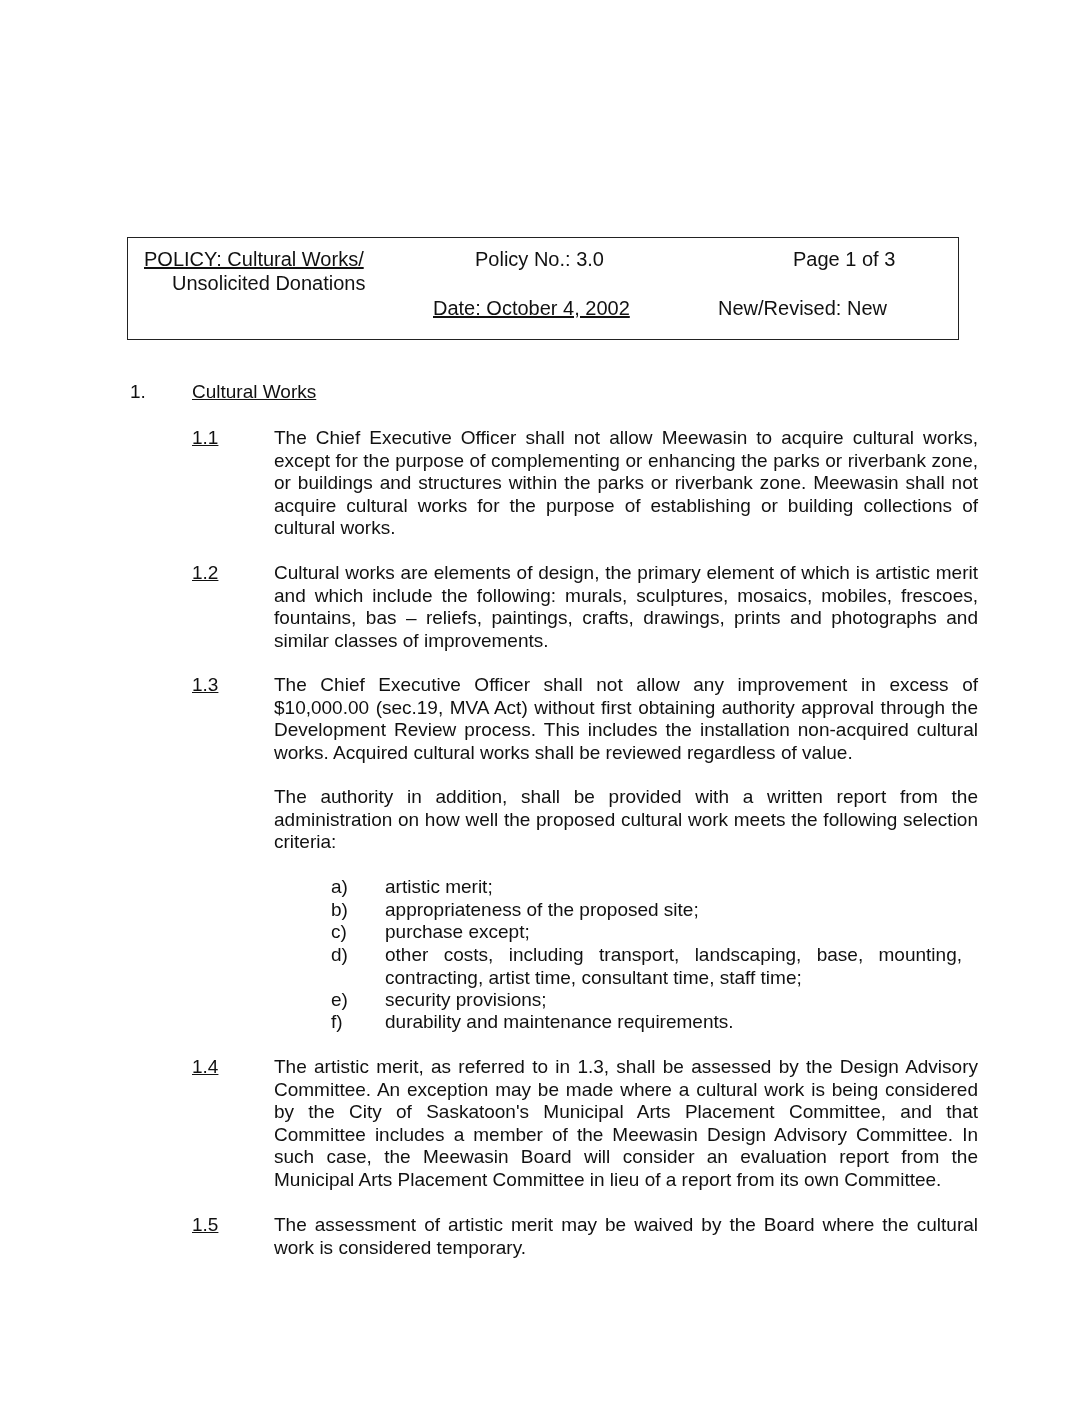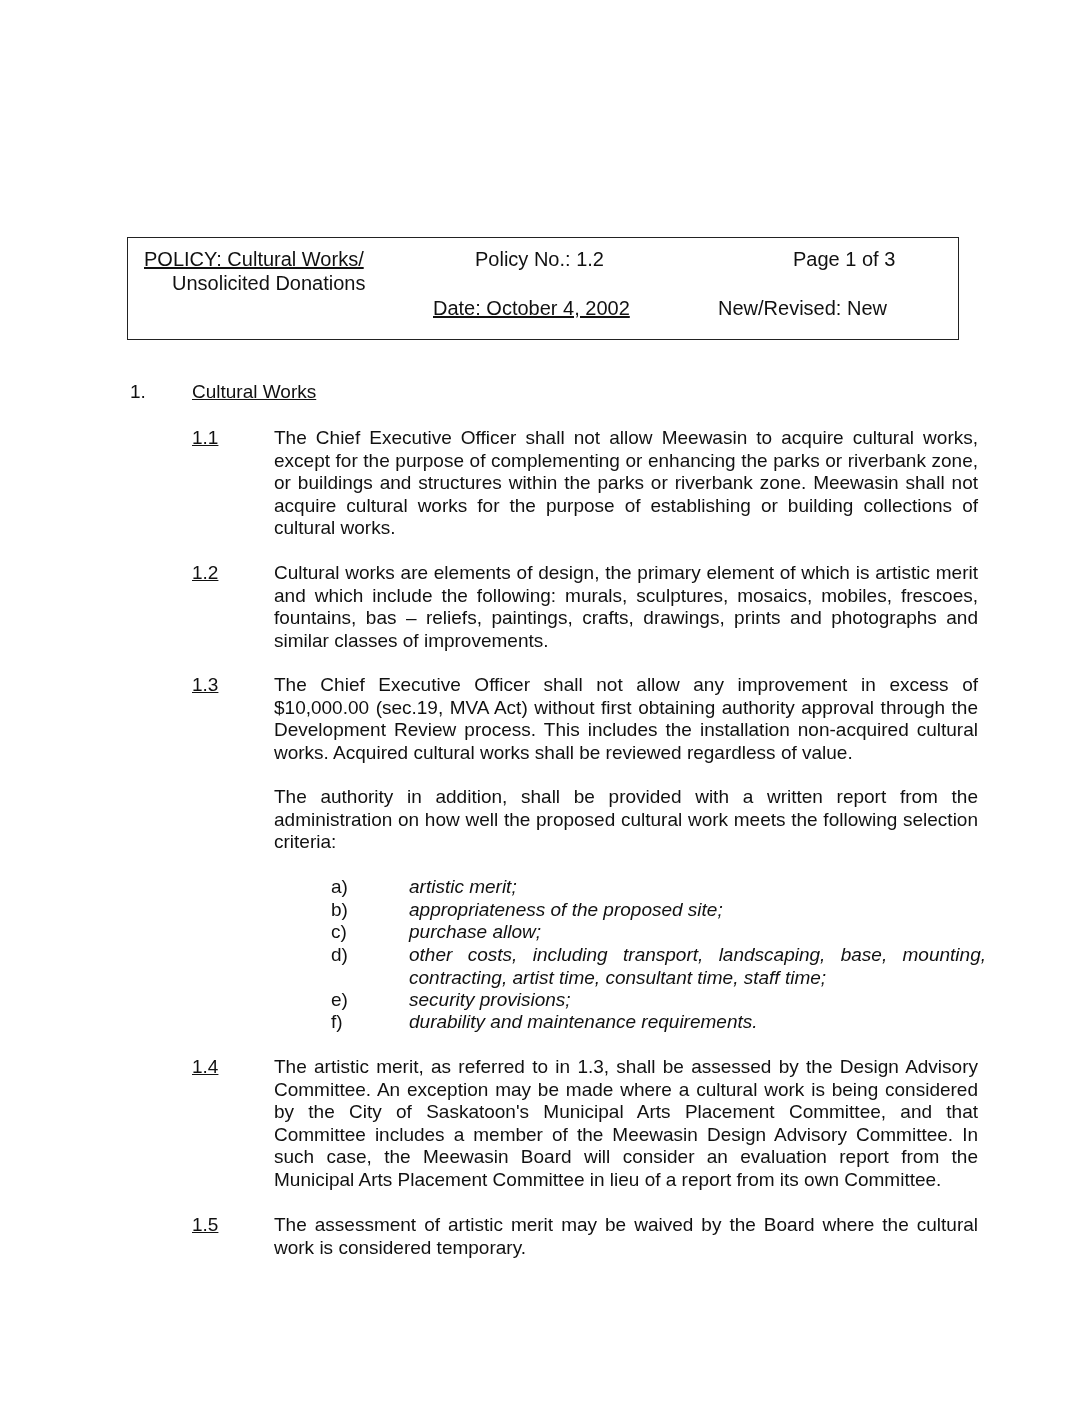--- a/index.html
+++ b/index.html
@@ -26,31 +26,31 @@
     .sec-num { position: absolute; left: 130px; top: 381px; }
     .sec-title { position: absolute; left: 192px; top: 381px; text-decoration: underline; }
 
     .item { position: absolute; left: 192px; width: 768px; }
     .item .num { position: absolute; left: 0; top: 0; text-decoration: underline; }
     .item .txt { position: absolute; left: 64px; width: 704px; text-align: justify; line-height: 22.5px; }
     .para { position: absolute; left: 256px; width: 704px; text-align: justify; line-height: 22.5px; }
 
     .crit { position: absolute; left: 331px; width: 629px; }
     .crit .lbl { position: absolute; left: 0; top: 0; }
-    .crit .ctxt { position: absolute; left: 60px; width: 577px; text-align: justify; line-height: 22.5px; font-style: italic; }
+    .crit .ctxt { position: absolute; left: 36px; width: 577px; text-align: justify; line-height: 22.5px; }
 
     .j-last { text-align-last: left; margin-left: 18px; }
   </style>
 </head>
 <body>
 
 <div class="header-box">
   <span class="hb hb-policy">POLICY:  Cultural Works/</span>
   <span class="hb hb-policy2">Unsolicited Donations</span>
-  <span class="hb hb-no">Policy No.:  1.2</span>
+  <span class="hb hb-no">Policy No.:  3.0</span>
   <span class="hb hb-page">Page 1 of 3</span>
   <span class="hb hb-date">Date:  October 4, 2002</span>
   <span class="hb hb-rev">New/Revised:  New</span>
 </div>
 
 <span class="sec-num">1.</span>
 <span class="sec-title">Cultural Works</span>
 
 <div class="item" style="top:427px;">
   <span class="num">1.1</span>
@@ -72,21 +72,21 @@
 <div class="crit" style="top:876px;">
   <span class="lbl">a)</span>
   <div class="ctxt j-last">artistic merit;</div>
 </div>
 <div class="crit" style="top:899px;">
   <span class="lbl">b)</span>
   <div class="ctxt j-last">appropriateness of the proposed site;</div>
 </div>
 <div class="crit" style="top:921px;">
   <span class="lbl">c)</span>
-  <div class="ctxt j-last">purchase allow;</div>
+  <div class="ctxt j-last">purchase except;</div>
 </div>
 <div class="crit" style="top:944px;">
   <span class="lbl">d)</span>
   <div class="ctxt j-last">other costs, including transport, landscaping, base, mounting, contracting, artist time, consultant time, staff time;</div>
 </div>
 <div class="crit" style="top:989px;">
   <span class="lbl">e)</span>
   <div class="ctxt j-last">security provisions;</div>
 </div>
 <div class="crit" style="top:1011px;">

